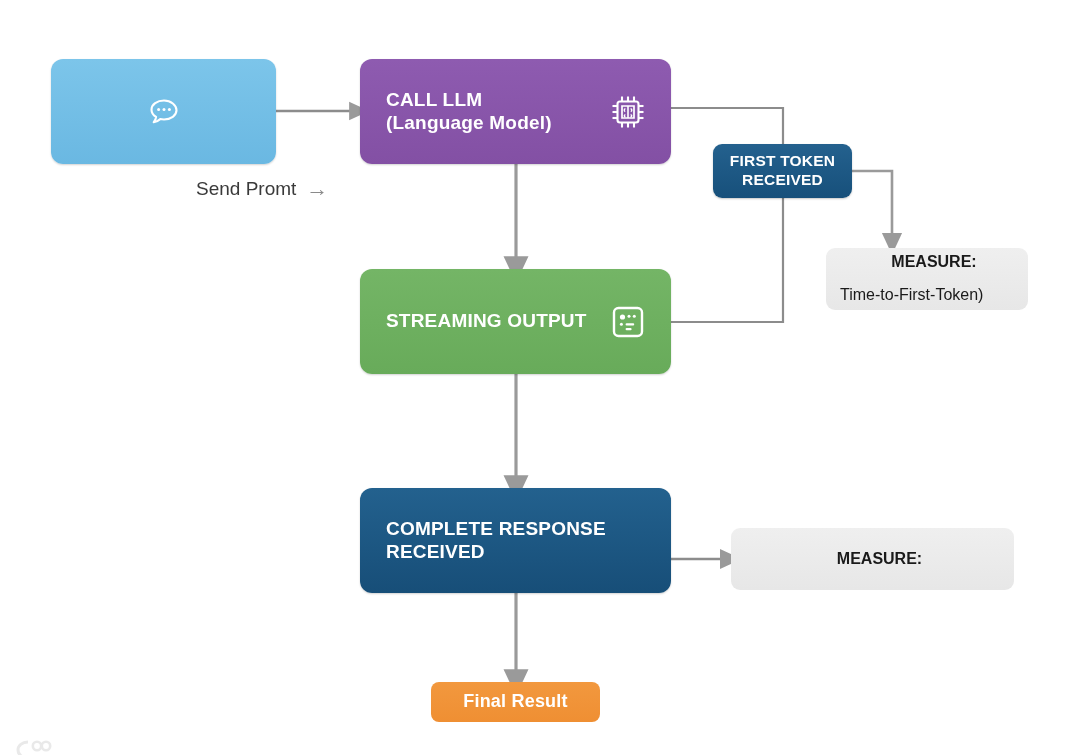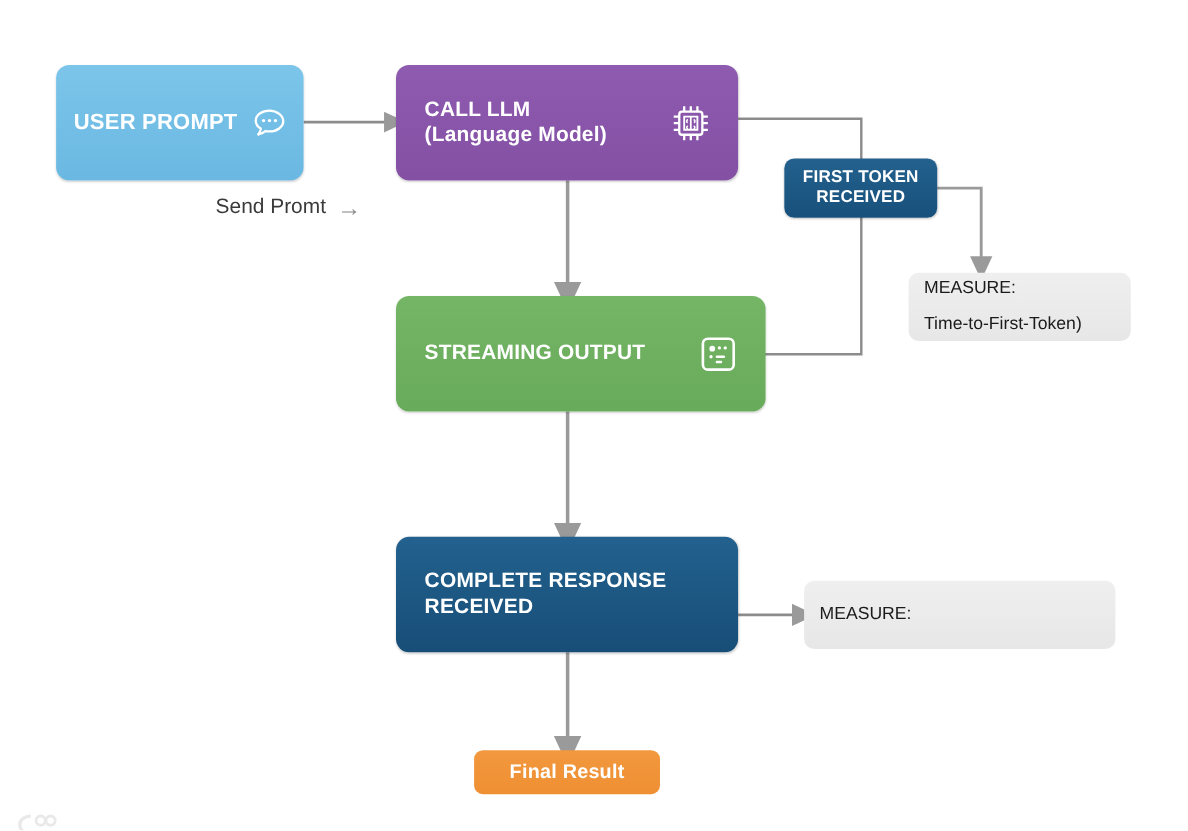--- a/index.html
+++ b/index.html
@@ -61,21 +61,21 @@
     box-shadow: 0 1px 2px rgba(0,0,0,0.18);
     border-radius: 12px;
     padding: 0 24px 0 26px;
     justify-content: space-between;
   }
   #call-llm .txt { font-size: 19px; }
 
   
   #streaming-output {
     left: 360px; top: 269px;
-    width: 336px; height: 105px;
+    width: 311px; height: 105px;
     background: linear-gradient(180deg,#74b566 0%, #68ab5a 100%);
     box-shadow: 0 1px 2px rgba(0,0,0,0.18);
     border-radius: 12px;
     padding: 0 26px 0 26px;
     justify-content: space-between;
   }
   #streaming-output .txt { font-size: 19px; }
 
   
   #complete-response {
@@ -107,22 +107,23 @@
     box-sizing: border-box;
     background: linear-gradient(180deg,#efefef 0%, #e7e7e7 100%);
     border-radius: 9px;
     display: flex;
     flex-direction: column;
     justify-content: center;
     color: #1a1a1a;
   }
   .measure .m-title {
     font-size: 16px;
-    font-weight: normal;
+    font-weight: bold;
     line-height: 1.25;
+    text-align: center;
   }
   .measure .m-sub {
     font-size: 16px;
     font-weight: normal;
     line-height: 1.3;
     margin-top: 13px;
   }
   #measure-ttft {
     left: 826px; top: 248px;
     width: 202px; height: 62px;
@@ -218,21 +219,20 @@
     <g>
       <path d="M852,171 L892,171 L892,236" fill="none" stroke="#9a9a9a" stroke-width="2.6" marker-end="url(#ah)"></path>
     </g>
 
     <g>
       <line x1="671" y1="559" x2="723" y2="559" stroke="#8c8c8c" stroke-width="2.6" marker-end="url(#ah)"></line>
     </g>
   </svg>
 
   <div class="node" id="user-prompt">
-    <span class="txt">USER PROMPT</span>
     <span>
       <svg class="icon" width="30" height="28" viewBox="0 0 30 28" aria-hidden="true">
         <path d="M15 2.5c-6.9 0-12.5 4.1-12.5 9.2 0 2.9 1.8 5.5 4.6 7.2 -0.2 1.9-1 3.9-2.4 5.4 2.6-0.5 4.9-1.8 6.5-3.2 1.2 0.3 2.5 0.4 3.8 0.4 6.9 0 12.5-4.1 12.5-9.2S21.9 2.5 15 2.5z" fill="none" stroke="#ffffff" stroke-width="2.1" stroke-linejoin="round"></path>
         <circle cx="9.6" cy="11.6" r="1.5" fill="#ffffff"></circle>
         <circle cx="15" cy="11.6" r="1.5" fill="#ffffff"></circle>
         <circle cx="20.4" cy="11.6" r="1.5" fill="#ffffff"></circle>
       </svg>
     </span>
   </div>
 

